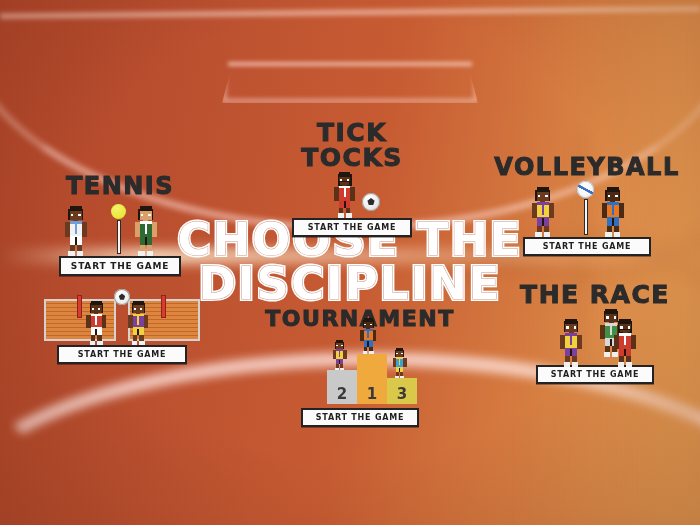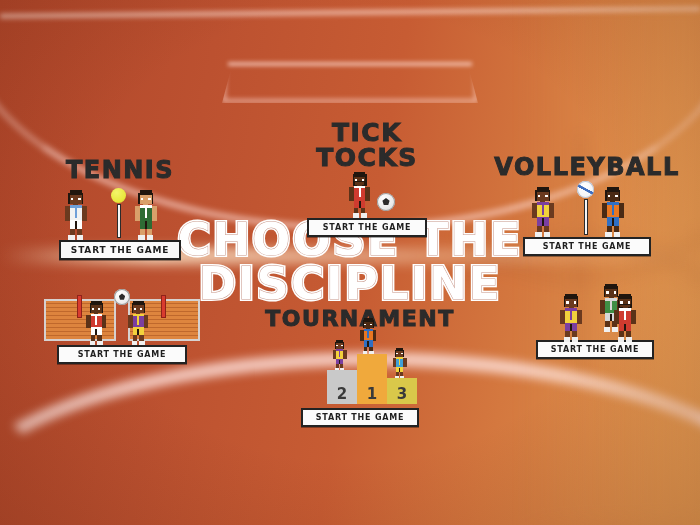--- a/index.html
+++ b/index.html
@@ -123,21 +123,21 @@
   <div class="arc-bottom"></div>
   <div class="streak"></div>
   <div class="side-shade"></div>
   <div class="vig"></div>
 
   <div id="main-title">
     <span class="ln" data-t="CHOOSE THE">CHOOSE THE</span>
     <span class="ln" data-t="DISCIPLINE">DISCIPLINE</span>
   </div>
 
-  <div class="card" id="card-tennis" style="left:20px; top:158px; width:200px;">
+  <div class="card" id="card-tennis" style="left:20px; top:174px; width:200px;">
     <div class="card-title" style="font-size:24px;">TENNIS</div>
     <div class="scene" id="scene-tennis" style="width:200px;height:58px;">
         <div class="sprite" style="position: absolute; left: 42px; top: 8px; width: 27.5px; height: 50px;">
           <div class="px" style="left: 7.5px; top: 0px; width: 12.5px; height: 3.75px; background: rgb(32, 22, 14);"></div>
           <div class="px" style="left: 6.25px; top: 2.5px; width: 15px; height: 11.25px; background: rgb(107, 58, 31);"></div>
           <div class="px" style="left: 6.25px; top: 2.5px; width: 15px; height: 2.5px; background: rgb(32, 22, 14);"></div>
           <div class="px" style="left: 8.75px; top: 7.5px; width: 2.5px; height: 2.5px; background: rgb(255, 255, 255);"></div>
           <div class="px" style="left: 16.25px; top: 7.5px; width: 2.5px; height: 2.5px; background: rgb(255, 255, 255);"></div>
           <div class="px" style="left: 11.25px; top: 13.75px; width: 5px; height: 2.5px; background: rgb(107, 58, 31);"></div>
           <div class="px" style="left: 7.5px; top: 15px; width: 12.5px; height: 15px; background: rgb(242, 242, 242);"></div>
@@ -178,21 +178,21 @@
           <div class="px" style="left: 15px; top: 45px; width: 6.25px; height: 5px; background: rgb(240, 240, 240);"></div>
           <div class="px" style="left: 6.25px; top: 2.5px; width: 1.25px; height: 11.25px; background: rgb(32, 22, 14);"></div>
           <div class="px" style="left: 20px; top: 2.5px; width: 1.25px; height: 11.25px; background: rgb(32, 22, 14);"></div>
         </div>
         <div style="position: absolute; left: 97px; top: 22px; width: 4px; height: 34px; background: rgb(245, 245, 245); border: 1px solid rgb(43, 43, 43); box-sizing: border-box;"></div>
         <div class="ball" style="left: 91px; top: 6px; width: 15px; height: 15px; background: radial-gradient(circle at 38% 30%, rgb(244, 244, 106) 0%, rgb(232, 232, 60) 65%, rgb(201, 201, 44) 100%); border-radius: 50%;"></div>
       </div>
     <button class="btn" id="btn-tennis" style="width:122px;font-size:9px;padding:3px 0;">START THE GAME</button>
   </div>
 
-  <div class="card" id="card-tick" style="left:277px; top:120px; width:180px;">
+  <div class="card" id="card-tick" style="left:262px; top:120px; width:180px;">
     <div class="card-title" style="font-size:25px;">TICK TOCKS</div>
     <div class="scene" id="scene-tick" style="width:180px;height:48px;">
         <div class="sprite" style="position: absolute; left: 70px; top: 2px; width: 25.3px; height: 46px;">
           <div class="px" style="left: 6.9px; top: 0px; width: 11.5px; height: 3.45px; background: rgb(32, 22, 14);"></div>
           <div class="px" style="left: 5.75px; top: 2.3px; width: 13.8px; height: 10.35px; background: rgb(91, 50, 24);"></div>
           <div class="px" style="left: 5.75px; top: 2.3px; width: 13.8px; height: 2.3px; background: rgb(32, 22, 14);"></div>
           <div class="px" style="left: 8.05px; top: 6.9px; width: 2.3px; height: 2.3px; background: rgb(255, 255, 255);"></div>
           <div class="px" style="left: 14.95px; top: 6.9px; width: 2.3px; height: 2.3px; background: rgb(255, 255, 255);"></div>
           <div class="px" style="left: 5.75px; top: 9.2px; width: 13.8px; height: 4.6px; background: rgb(32, 22, 14);"></div>
           <div class="px" style="left: 8.05px; top: 10.35px; width: 9.2px; height: 2.3px; background: rgb(91, 50, 24);"></div>
@@ -330,20 +330,21 @@
           <div class="px" style="left: 17.6px; top: 2.2px; width: 1.1px; height: 9.9px; background: rgb(32, 22, 14);"></div>
         </div>
         <div class="ball" style="left: 92px; top: 4px; width: 16px; height: 16px; background: radial-gradient(circle at 38% 32%, rgb(255, 255, 255) 0%, rgb(238, 238, 238) 60%, rgb(200, 200, 200) 100%); box-shadow: rgb(154, 154, 154) 0px 0px 0px 1px inset; border-radius: 50%;">
           <div style="position: absolute; left: 4.8px; top: 4.48px; width: 6.4px; height: 6.4px; background: rgb(43, 43, 43); clip-path: polygon(50% 0px, 100% 38%, 80% 100%, 20% 100%, 0px 38%);"></div>
         </div>
       </div>
     <button class="btn" id="btn-soccer" style="width:130px;font-size:8px;padding:3px 0;">START THE GAME</button>
   </div>
 
   <div class="card" id="card-race" style="left:500px; top:282px; width:190px;">
+    <div class="card-title" style="font-size:25px;">THE RACE</div>
     <div class="scene" id="scene-race" style="width:190px;height:58px;">
         <div class="sprite" style="position: absolute; left: 98px; top: 2px; width: 26.4px; height: 48px;">
           <div class="px" style="left: 7.2px; top: 0px; width: 12px; height: 3.6px; background: rgb(32, 22, 14);"></div>
           <div class="px" style="left: 6px; top: 2.4px; width: 14.4px; height: 10.8px; background: rgb(91, 50, 24);"></div>
           <div class="px" style="left: 6px; top: 2.4px; width: 14.4px; height: 2.4px; background: rgb(32, 22, 14);"></div>
           <div class="px" style="left: 8.4px; top: 7.2px; width: 2.4px; height: 2.4px; background: rgb(255, 255, 255);"></div>
           <div class="px" style="left: 15.6px; top: 7.2px; width: 2.4px; height: 2.4px; background: rgb(255, 255, 255);"></div>
           <div class="px" style="left: 10.8px; top: 13.2px; width: 4.8px; height: 2.4px; background: rgb(91, 50, 24);"></div>
           <div class="px" style="left: 7.2px; top: 14.4px; width: 12px; height: 14.4px; background: rgb(63, 143, 69);"></div>
           <div class="px" style="left: 7.2px; top: 14.4px; width: 12px; height: 2.4px; background: rgb(216, 216, 216);"></div>

